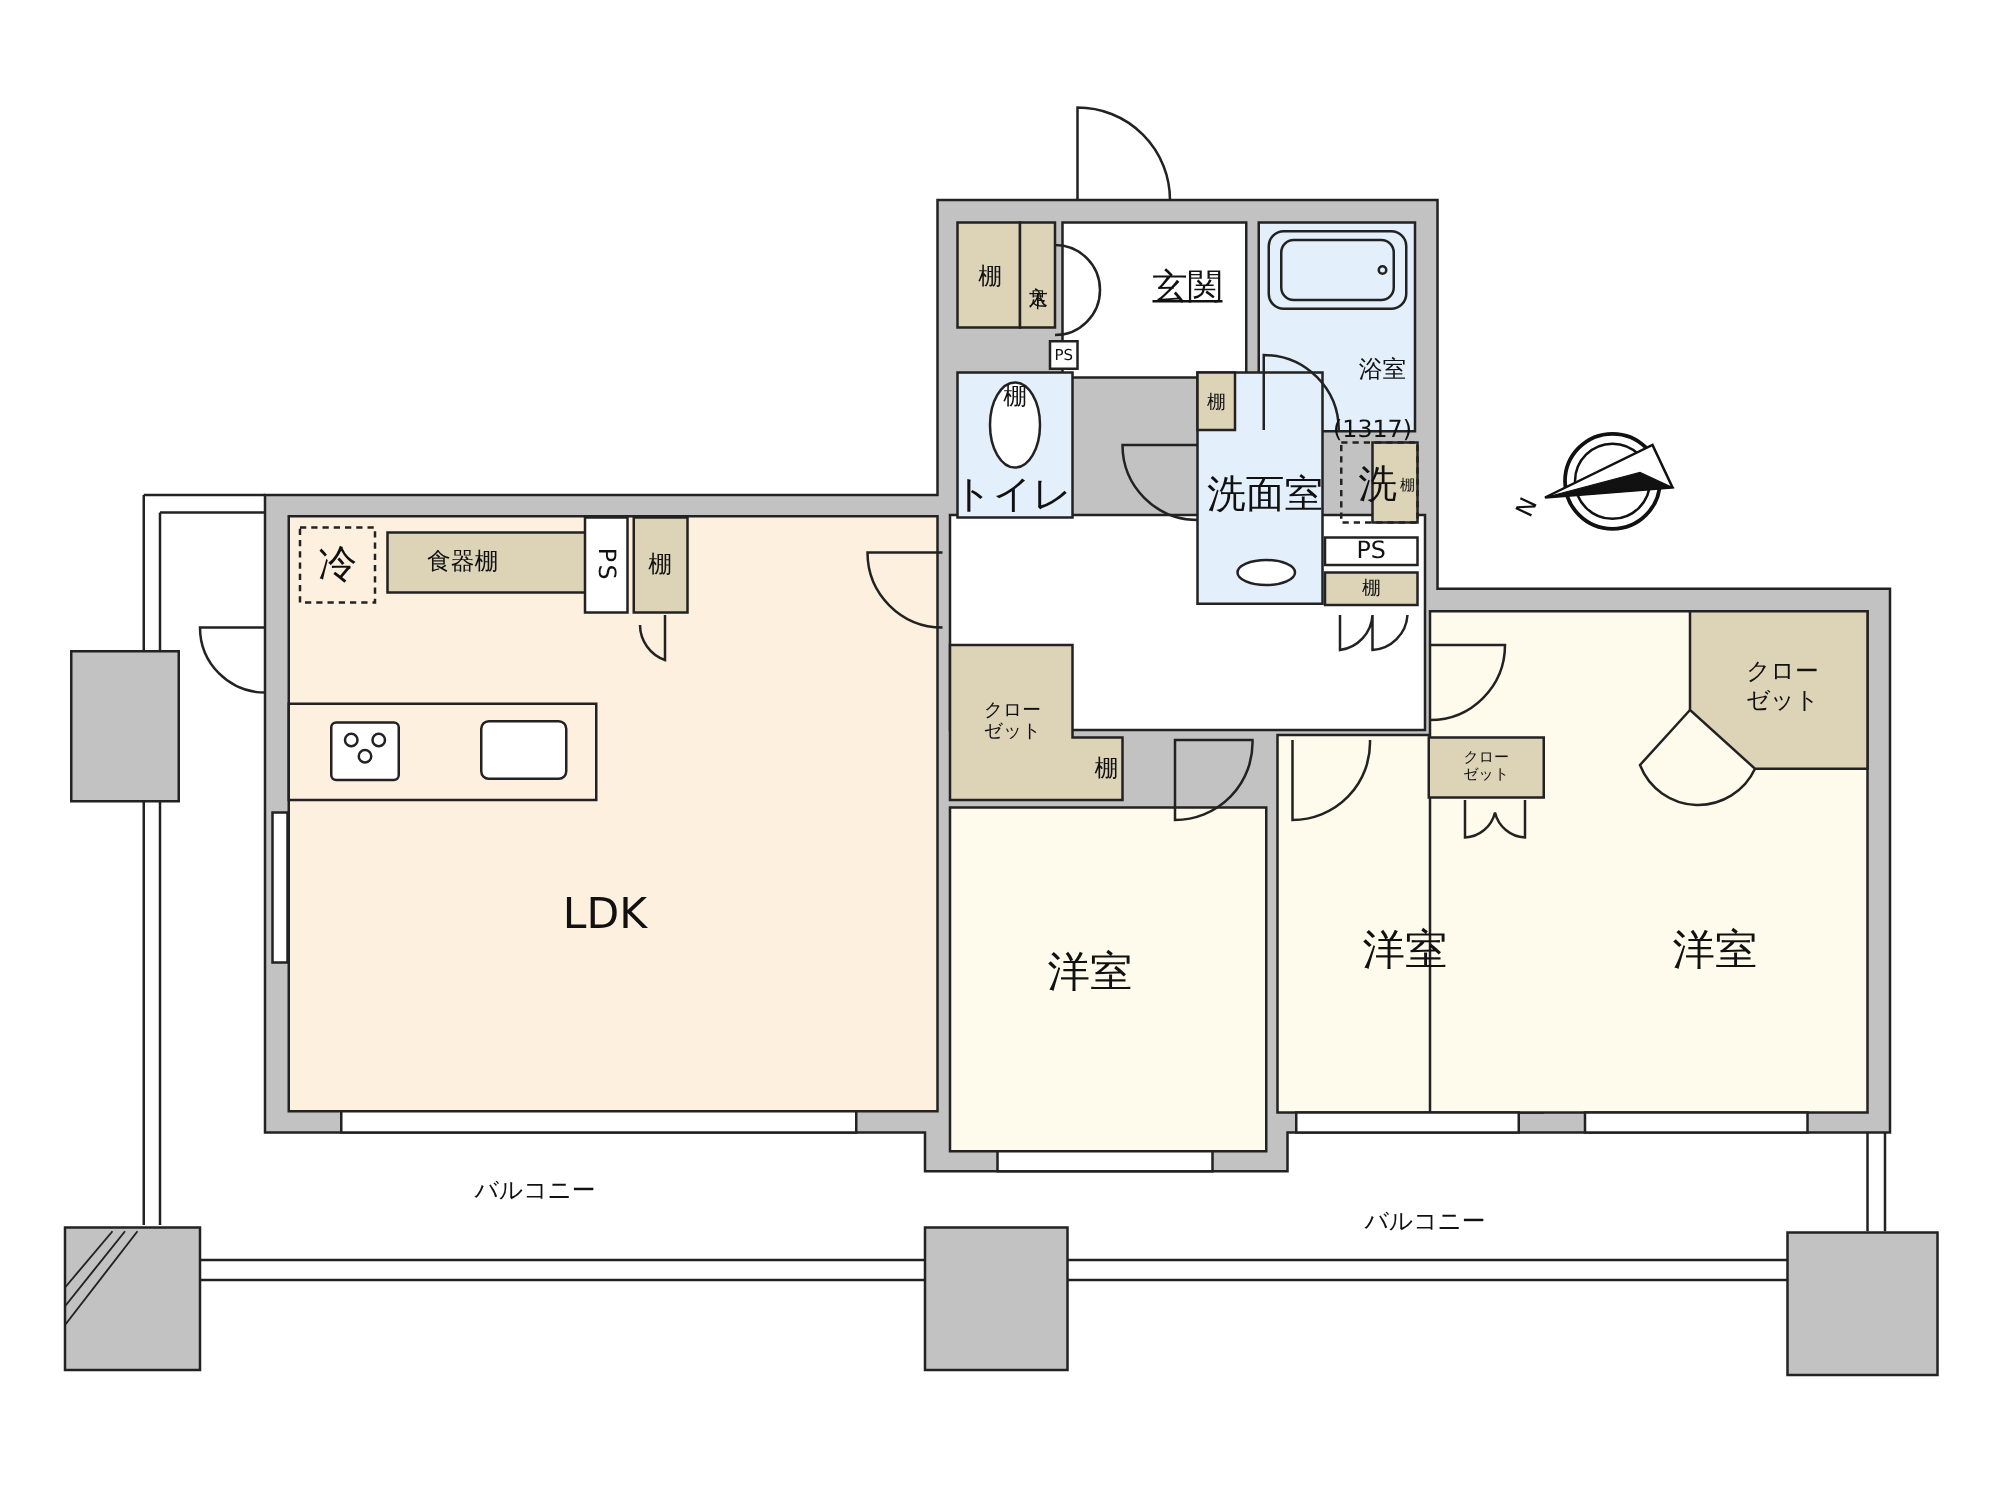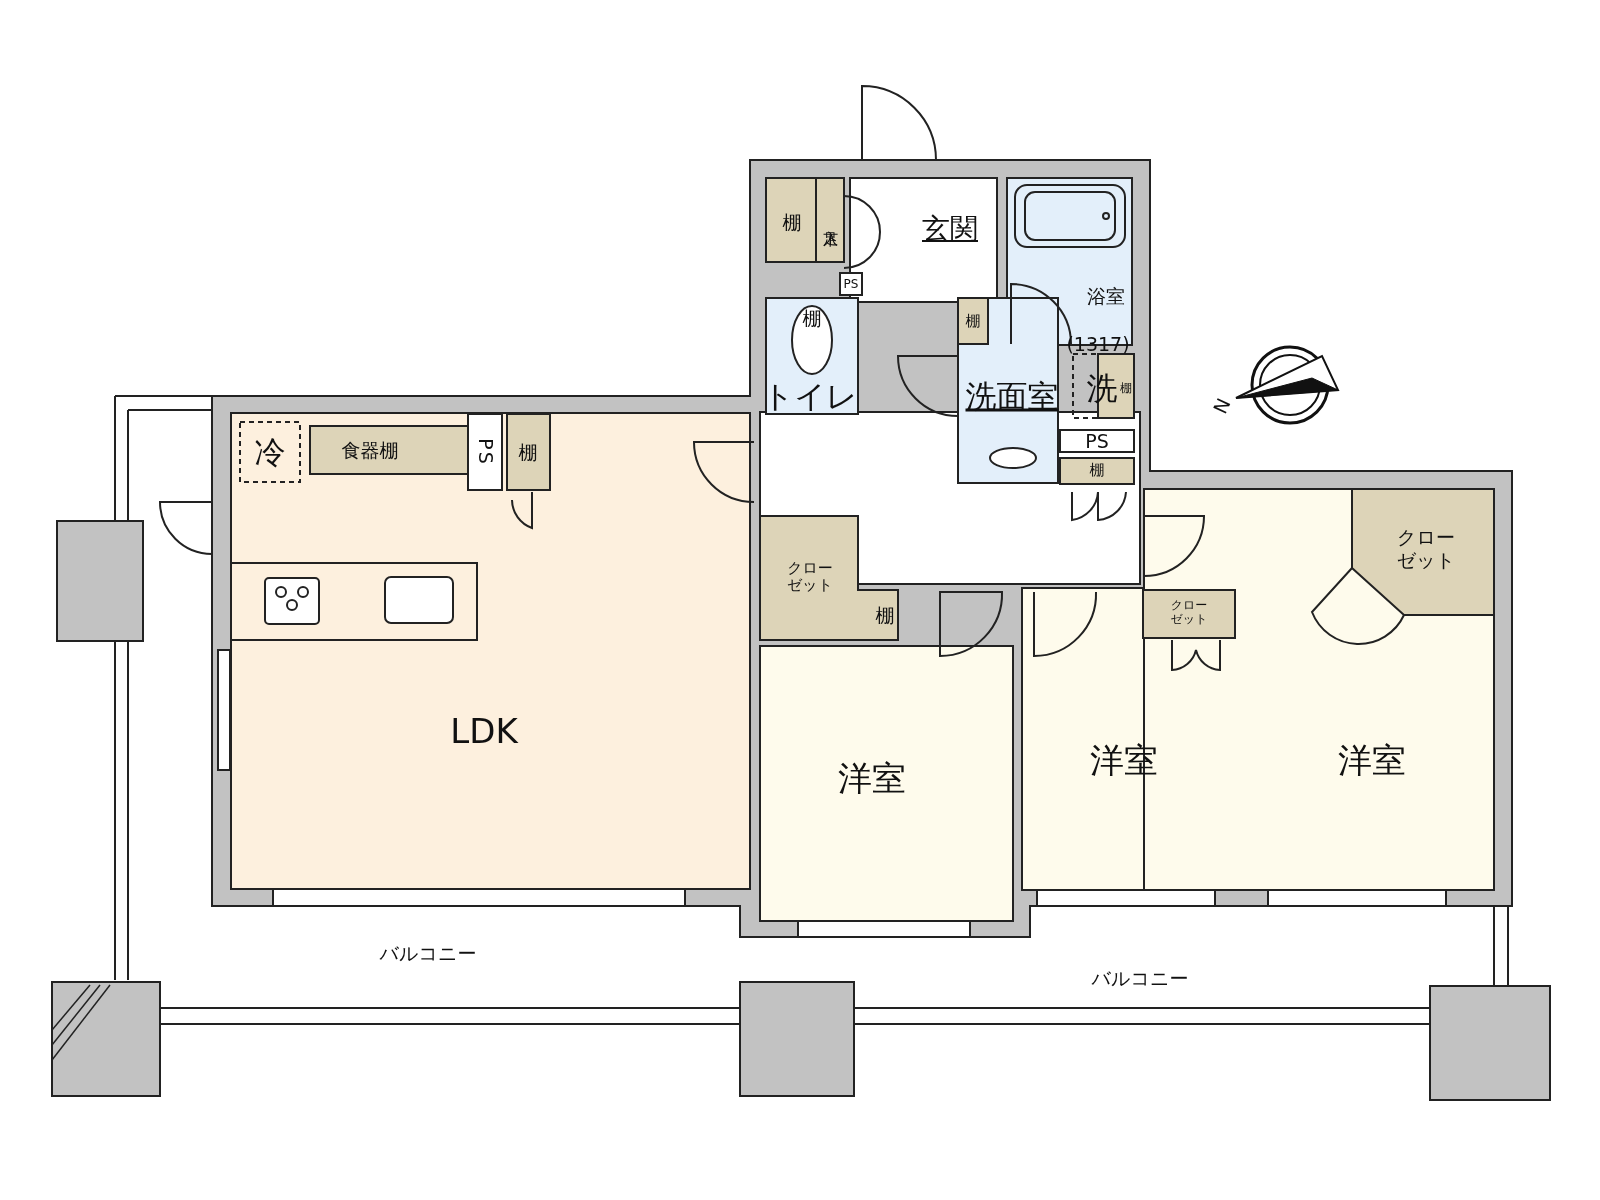--- a/index.html
+++ b/index.html
@@ -131,21 +131,21 @@
 </svg>
 
 <div class="lbl big" style="left:484px;top:731px;">LDK</div>
 <div class="lbl big" style="left:872px;top:778px;">洋室</div>
 <div class="lbl big" style="left:1124px;top:760px;">洋室</div>
 <div class="lbl big" style="left:1372px;top:760px;">洋室</div>
 <div class="lbl md" style="left:950px;top:229px;font-size:28px;text-decoration:underline;">玄関</div>
 <div class="lbl sm" style="left:1106px;top:272px;margin-top:24px;">浴室</div>
 <div class="lbl sm" style="left:1098px;top:300px;margin-top:44px;">(1317)</div>
 <div class="lbl md" style="left:810px;top:396px;">トイレ</div>
-<div class="lbl md" style="left:1012px;top:396px;text-decoration:underline;">洗面室</div>
+<div class="lbl md" style="left:1012px;top:396px;">洗面室</div>
 <div class="lbl sm" style="left:428px;top:953px;">バルコニー</div>
 <div class="lbl sm" style="left:1140px;top:978px;">バルコニー</div>
 
 <div class="lbl sm" style="left:792px;top:222px;">棚</div>
 <div class="lbl xs vert" style="left:830px;top:222px;">下足入</div>
 <div class="lbl sm" style="left:812px;top:318px;">棚</div>
 <div class="lbl xs" style="left:973px;top:322px;">棚</div>
 <div class="lbl md" style="left:1102px;top:388px;">洗</div>
 <div class="lbl xxs" style="left:1126px;top:388px;">棚</div>
 <div class="lbl xxs" style="left:851px;top:284px;">PS</div>

